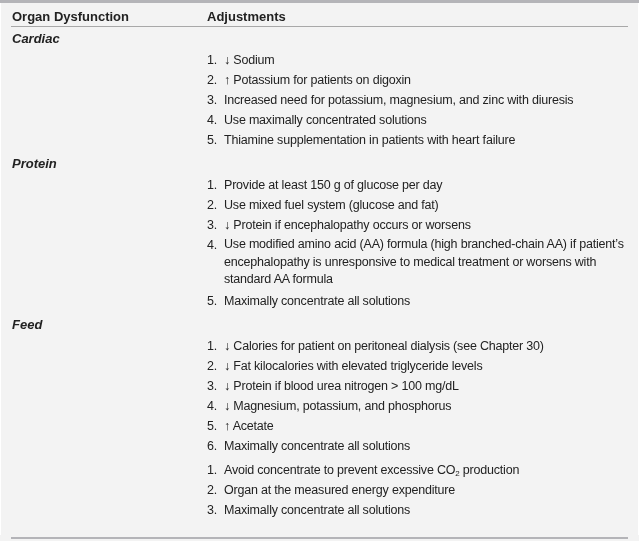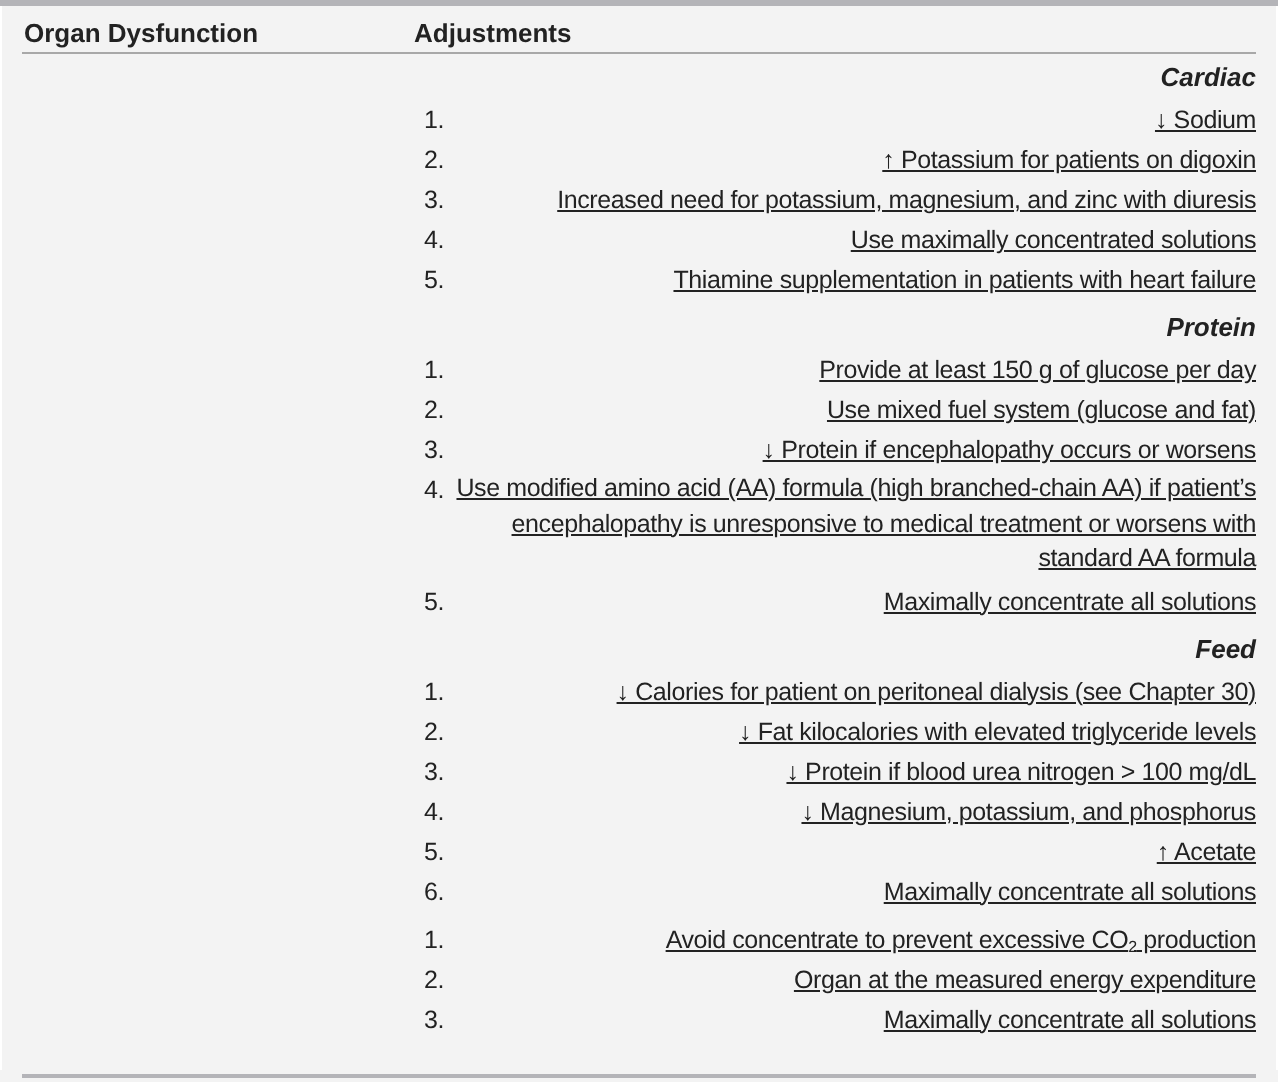--- a/index.html
+++ b/index.html
@@ -12,26 +12,26 @@
   }
   .top-border { position:absolute; left:0; top:0; width:639px; height:3px; background:#b4b4b8; }
   .left-edge { position:absolute; left:0; top:3px; width:1px; height:532px; background:#ffffff; }
   .right-edge { position:absolute; right:0; top:3px; width:1px; height:532px; background:#ffffff; }
   .header-row { position:absolute; left:12px; top:3px; width:616px; height:40px; }
   .header-col1 { position:absolute; left:0; top:6px; font-size:13px; font-weight:bold; }
   .header-col2 { position:absolute; left:195px; top:6px; font-size:13px; font-weight:bold; }
   .header-line { position:absolute; left:11px; top:26px; width:617px; height:1px; background:#a8a8a8; }
   .bottom-line { position:absolute; left:11px; top:537px; width:617px; height:2px; background:#b4b4b8; }
   .content { position:absolute; left:12px; top:29px; width:616px; }
-  .section { position:relative;text-align:right; }
+  .section { position:relative; }
   .section-title { font-size:13px; font-weight:bold; font-style:italic; height:21px; line-height:20px; padding-top:0px; }
   .items { list-style:none; margin:0; padding:0 0 4px 195px; }
   .item { display:flex; font-size:12.5px; line-height:20px; letter-spacing:-0.2px; }
   .item .num { width:15px; flex:none; }
-  .item .txt { flex:1; padding-left:2px;text-decoration:underline; }
+  .item .txt { flex:1; padding-left:2px; }
   .item.multi .txt { line-height:17.5px; padding-top:1px; padding-bottom:2px; }
   sub { font-size:8px; vertical-align:-2px; line-height:0; }
 </style>
 </head>
 <body>
 
 <div class="top-border"></div>
 <div class="left-edge"></div>
 <div class="right-edge"></div>
 

